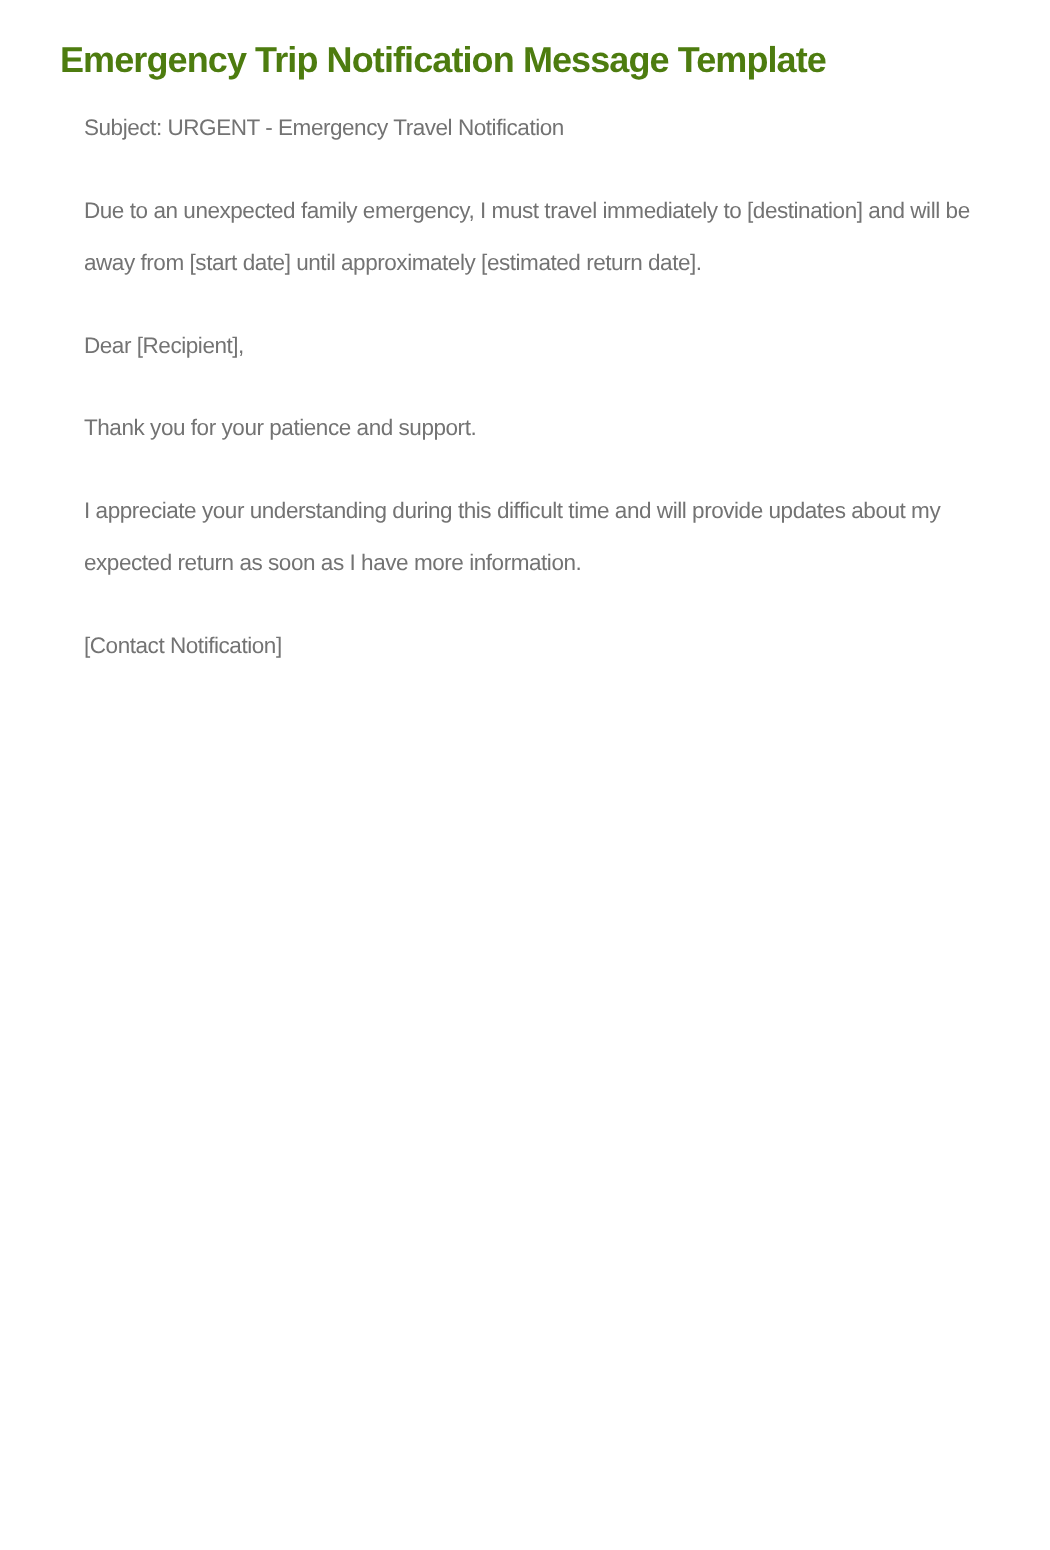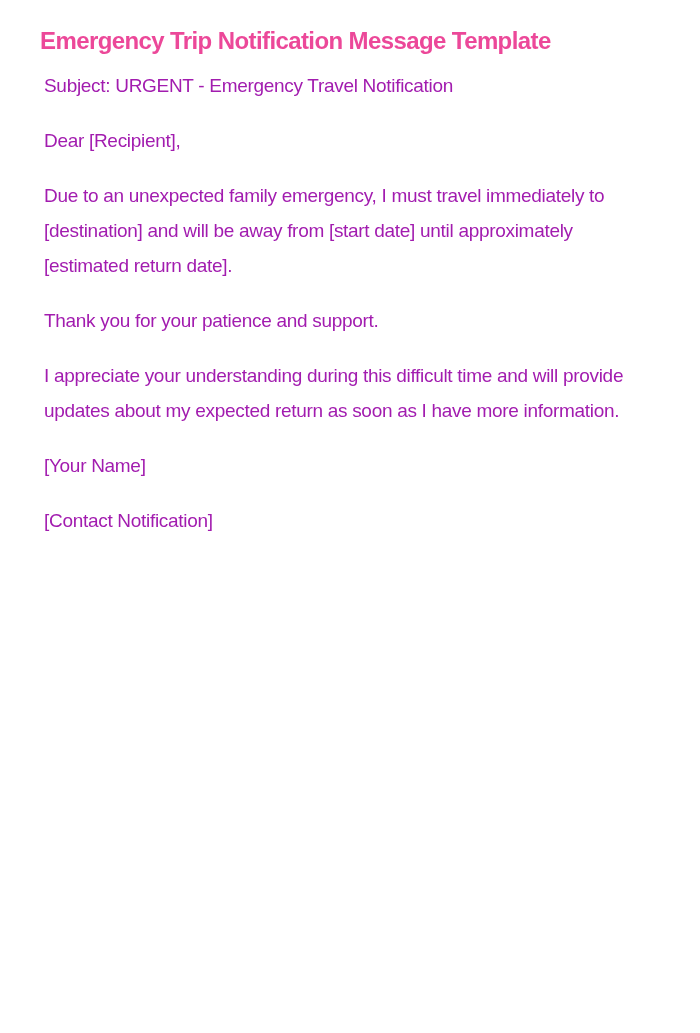--- a/index.html
+++ b/index.html
@@ -21,37 +21,36 @@
       top: 22px;
       width: 610px;
     }
     .title {
       font-family: "Liberation Sans", sans-serif;
       font-weight: bold;
       font-size: 24px;
       line-height: 38px;
       letter-spacing: -0.6px;
       margin: 0 0 8px 0;
-      color: #ec4899;
+      color: #4d7c0f;
       white-space: nowrap;
     }
     .para {
-      font-size: 19px;
+      font-size: 15px;
       line-height: 35px;
       letter-spacing: -0.3px;
-      margin: 0 0 20px 4px;
-      color: #a21caf;
+      margin: 0 0 20px 16px;
+      color: #737373;
     }
     .para.subject { margin-bottom: 20px; }
   </style>
 </head>
 <body>
 
 <div class="doc">
   <h1 class="title">Emergency Trip Notification Message Template</h1>
   <p class="para subject">Subject: URGENT - Emergency Travel Notification</p>
+  <p class="para">Due to an unexpected family emergency, I must travel immediately to [destination] and will be away from [start date] until approximately [estimated return date].</p>
   <p class="para">Dear [Recipient],</p>
-  <p class="para">Due to an unexpected family emergency, I must travel immediately to [destination] and will be away from [start date] until approximately [estimated return date].</p>
   <p class="para">Thank you for your patience and support.</p>
   <p class="para">I appreciate your understanding during this difficult time and will provide updates about my expected return as soon as I have more information.</p>
-  <p class="para">[Your Name]</p>
   <p class="para">[Contact Notification]</p>
 </div>
 
 </body></html>

